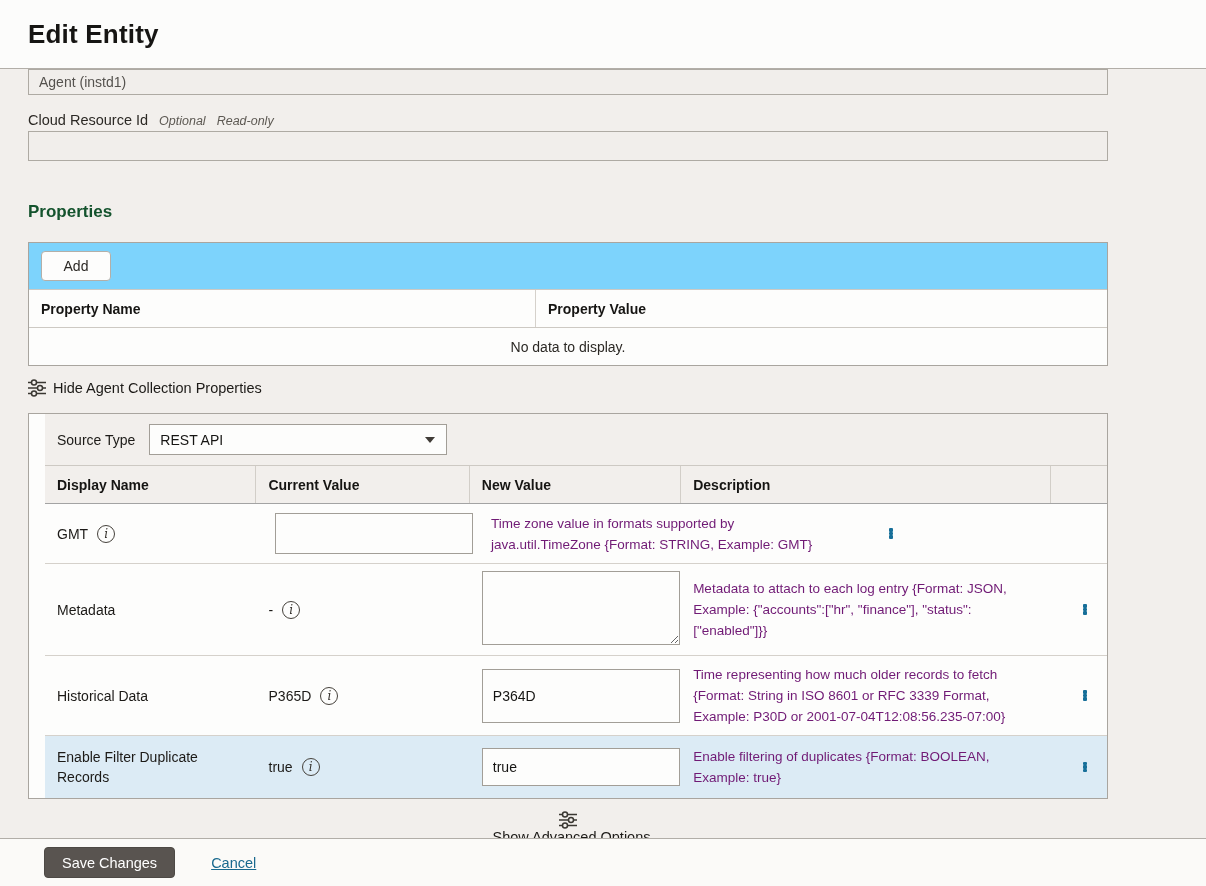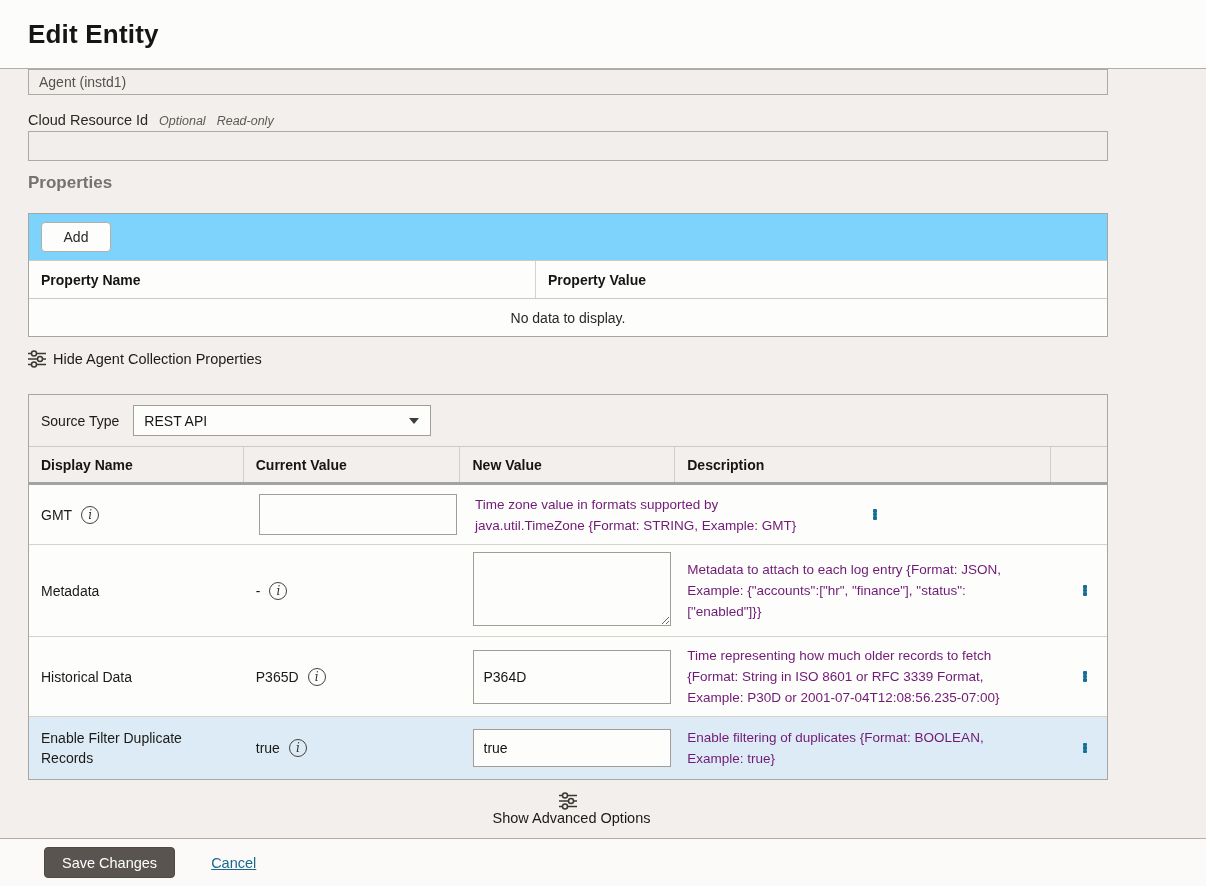--- a/index.html
+++ b/index.html
@@ -27,21 +27,21 @@
     font-family:"Liberation Sans",sans-serif; font-size:14px; color:#55524e;
     padding:0 10px; outline:none;
   }
   .entity-field { height:26px; }
   .cloud-field  { height:30px; margin-top:3px; }
 
   .label-row { margin-top:17px; display:flex; align-items:baseline; }
   .field-label { font-size:14.5px; color:#2c2925; }
   .hint { font-style:italic; font-size:12.5px; color:#5d5953; margin-left:11px; }
 
-  h2.section-title { margin-top:12px; font-size:17px; font-weight:600; color:#737373; }
+  h2.section-title { margin-top:41px; font-size:17px; font-weight:600; color:#14532d; }
 
   
   .panel { border:1px solid #a9a59f; margin-top:20px; background:#fdfdfc; }
   .panel .toolbar { background:#7dd3fc; height:47px; display:flex; align-items:center;
     padding-left:12px; border-bottom:1px solid #cdc9c3; }
   .btn-add {
     height:30px; min-width:70px; padding:0 16px; background:#fdfdfc;
     border:1px solid #b3afa8; border-radius:4px; font-family:"Liberation Sans",sans-serif;
     font-size:14px; color:#2c2925; cursor:pointer;
   }
@@ -51,33 +51,33 @@
   .props-header .c2 { flex:1; }
   .props-empty { height:37px; display:flex; align-items:center; justify-content:center; color:#2c2925; background:#fdfdfc; }
 
   
   .toggle-row { margin-top:13px; display:flex; align-items:center; cursor:pointer; height:18px; }
   .toggle-row.advanced { margin-top:12px;flex-direction:column; }
   .toggle-row .txt { margin-left:7px; font-size:14.5px; color:#1c1a17; }
   .sliders-icon { display:inline-flex; }
 
   
-  .collection { margin-top:26px; }
+  .collection { margin-top:16px;padding-left:16px; }
   .source-row { background:#f2efec; height:52px; display:flex; align-items:center;
     padding-left:12px; border-bottom:1px solid #cdc9c3; }
   .source-label { color:#1c1a17; margin-right:14px; }
   .select-box {
     width:298px; height:31px; background:#fdfdfc; border:1px solid #a29e97;
     display:flex; align-items:center; padding:0 10px; position:relative; cursor:pointer; color:#161513;
   }
   .caret { position:absolute; right:11px; top:12px; width:0; height:0;
     border-left:5.5px solid transparent; border-right:5.5px solid transparent;
     border-top:6.5px solid #403c37; }
 
-  .grid-header { display:flex; height:38px; background:#f2efec; border-bottom:3px solid #a3a3a3; }
+  .grid-header { display:flex; height:38px; background:#f2efec; border-bottom:1px solid #a3a3a3; }
   .grid-header .cell { display:flex; align-items:center; padding-left:12px; font-weight:700;
     color:#161513; border-right:1px solid #d2cec8; }
   .grid-header .cell:last-child { border-right:none; }
   .col-name { width:216px; } .col-cur { width:218px; } .col-new { width:216px; }
   .col-desc { width:378px; } .col-act { width:56px; flex:none; }
 
   .grid-row { display:flex; align-items:center; background:#fdfdfc; border-bottom:1px solid #d5d1cb; }
   .grid-row:last-child { border-bottom:none; }
   .grid-row.highlight { background:#dcebf5; }
   .r-timezone { height:60px; } .r-metadata { height:92px; }

